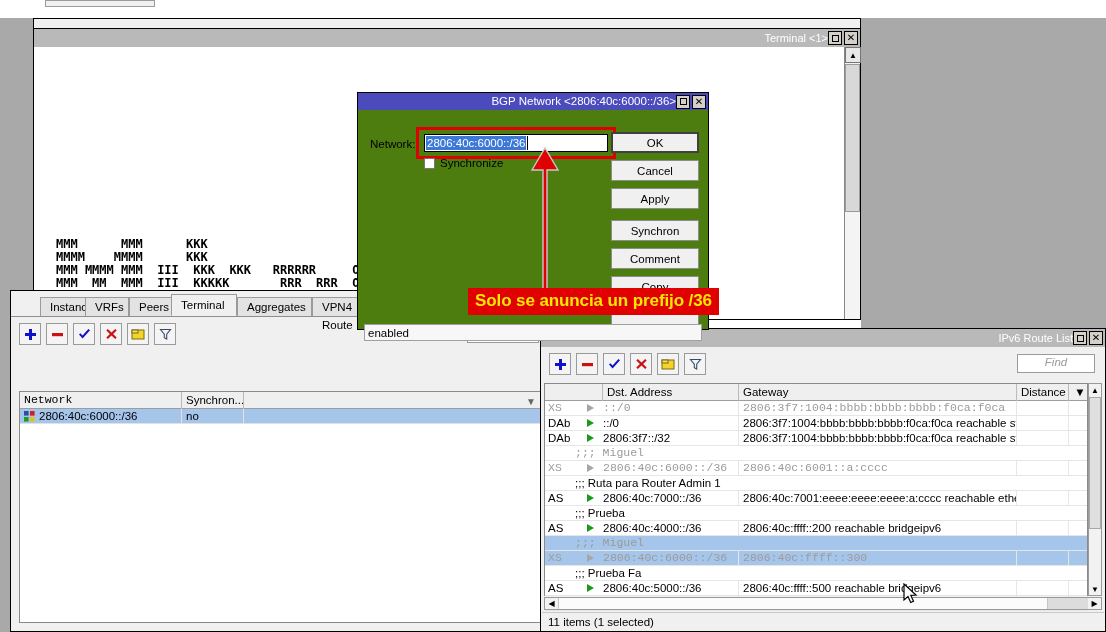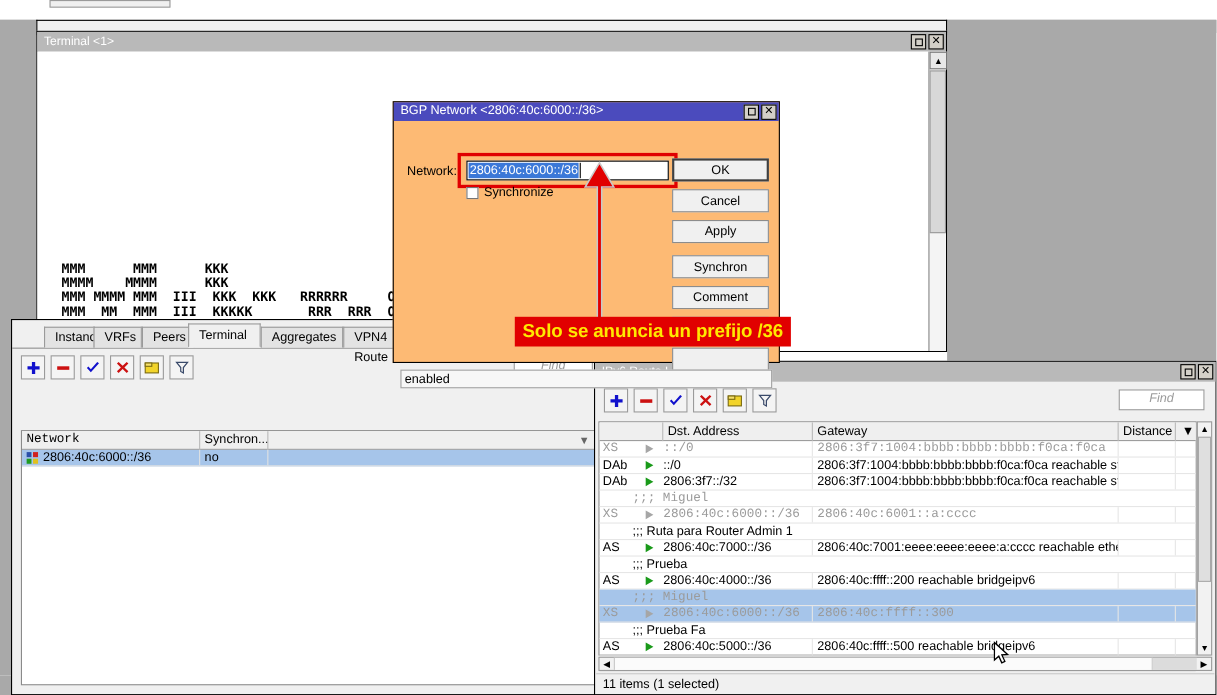--- a/index.html
+++ b/index.html
@@ -26,21 +26,21 @@
   .titlebar {
     height: 18px;
     background: #b9b9b9;
     display: flex;
     align-items: center;
     padding: 0 2px 0 6px;
     font-size: 11px;
     color: #ffffff;
     user-select: none;
   }
-  .titlebar .tt { flex: 1; line-height: 18px; }
+  .titlebar .tt { flex: 1; line-height: 18px; text-align: right; }
   .wbtns { display: flex; gap: 2px; }
   .wbtn {
     width: 14px; height: 14px;
     background: #d4d0c8;
     border: 1px solid #000;
     display: flex; align-items: center; justify-content: center;
     font-size: 10px; color: #000; line-height: 1;
   }
   .wbtn .sq { width: 7px; height: 7px; border: 1px solid #000; }
 
@@ -164,28 +164,28 @@
     line-height: 14px;
     font-size: 11.5px;
     border-bottom: 1px solid #e2e2e2;
     white-space: nowrap;
   }
   .gc { padding-left: 4px; overflow: hidden; border-right: 1px solid #e2e2e2;}
   .grow.sel { background: #a6c5ea; }
   .dim { color: #9b9b9b; font-family: Liberation Mono, monospace; }
 
   
-  #bgpdlg { left: 357px; top: 92px; width: 352px; height: 238px; border:1px solid #000; background:#fdba74;}
+  #bgpdlg { left: 357px; top: 92px; width: 352px; height: 238px; border:1px solid #000; background:#4d7c0f;}
   #bgpdlg .titlebar {
     background: #4b4bbd;
     color: #fff;
     height: 17px;
   }
   #bgpdlg .titlebar .tt { line-height: 17px; font-size: 11.5px;}
-  .dlg-body { position: relative; height: 100%; margin-top: 12px; }
+  .dlg-body { position: relative; height: 100%; }
   .fld-label { position: absolute; left: 12px; top: 28px; font-size: 11.5px; }
   .netinput {
     position: absolute; left: 66px; top: 24px;
     width: 184px; height: 18px;
     border: 1px solid #000;
     background: #fff;
     font-size: 11.5px;
     padding: 1px 2px;
     color: #000;
     outline: none;

